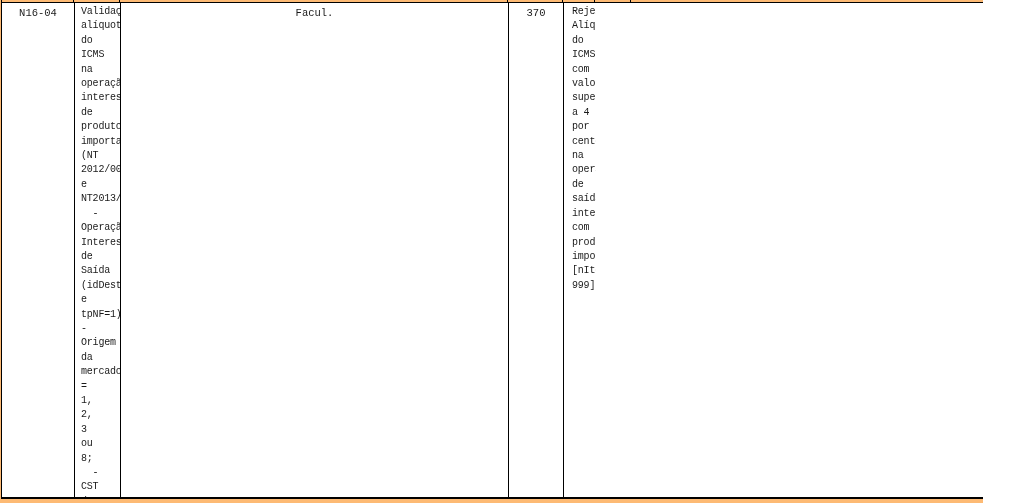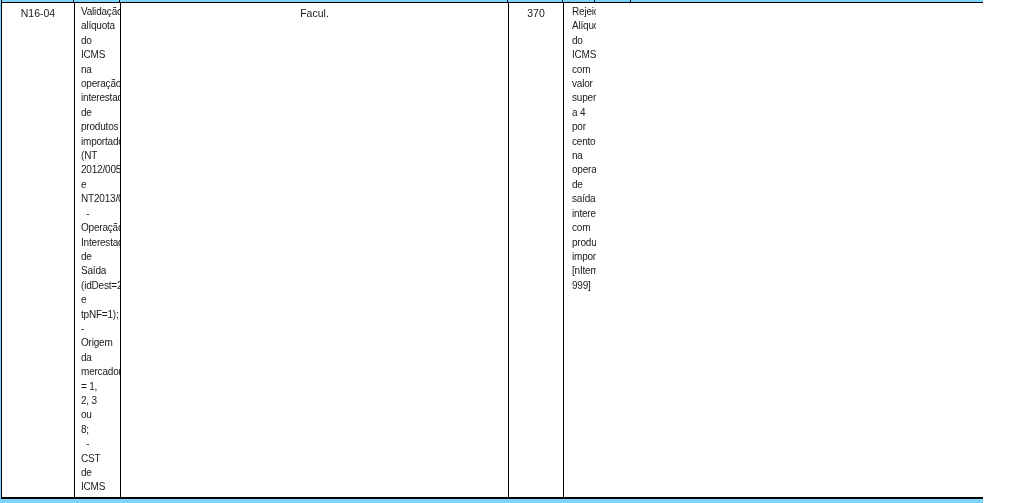--- a/index.html
+++ b/index.html
@@ -1,22 +1,22 @@
 <!DOCTYPE html>
 <html><head>
 <meta charset="utf-8">
 <style>
   * { margin: 0; padding: 0; box-sizing: border-box; }
   html, body { background: #ffffff; }
   .page {
     position: relative;
     width: 983px;
     height: 503px;
-    background: #7dd3fc;
-    font-family: Liberation Sans, sans-serif;
+    background: #fdba74;
+    font-family: Liberation Mono, monospace;
     color: #1a1a1a;
     overflow: hidden;
   }
   .ghost-row {
     position: absolute;
     top: 0; left: 1px;
     width: 1023px; height: 2px;
     display: grid;
     grid-template-columns: 73px 46px 388px 55px 32px 36px 1fr;
   }

